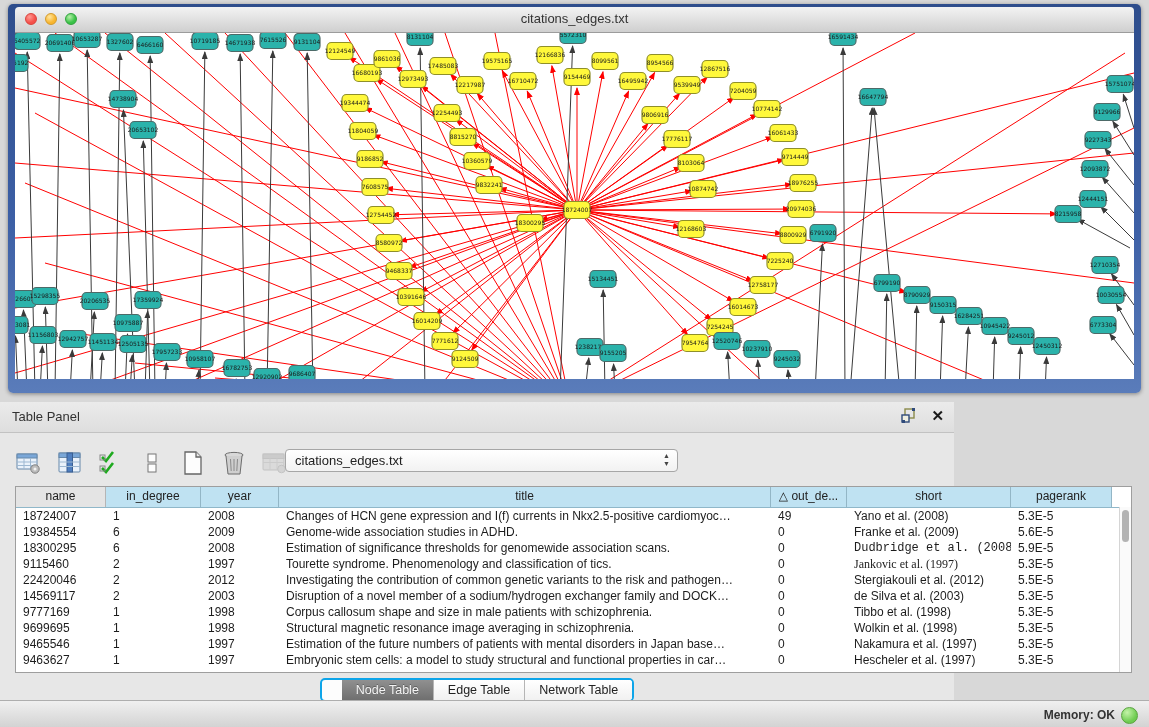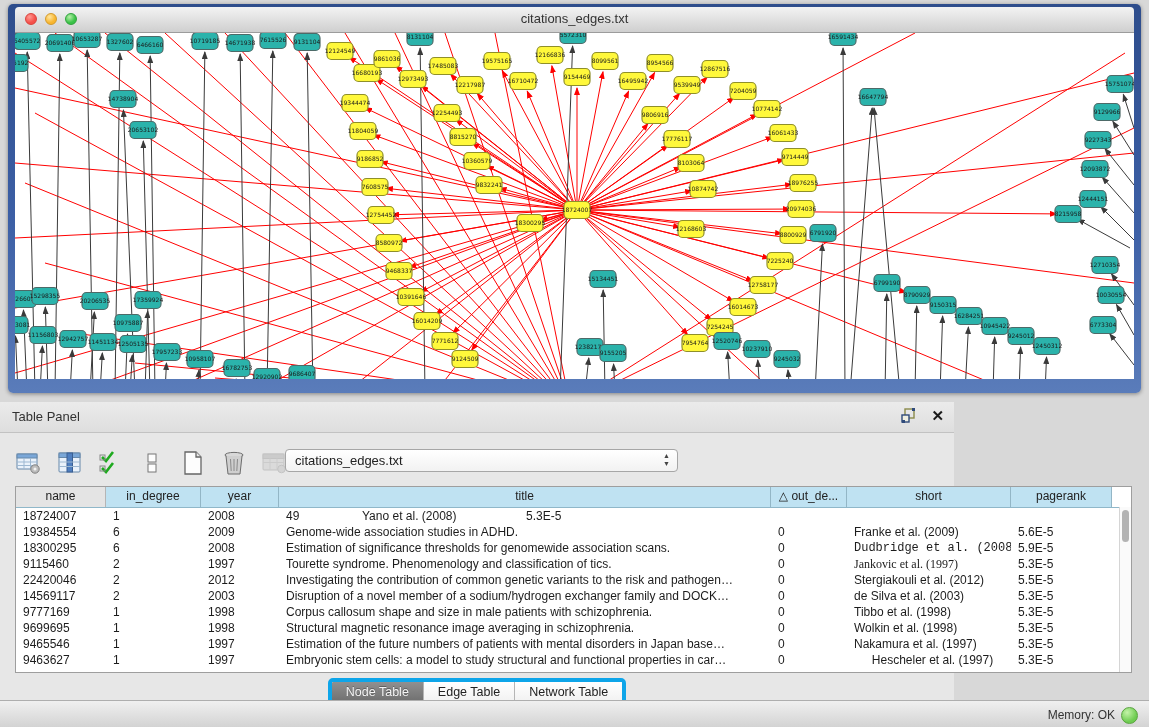--- a/index.html
+++ b/index.html
@@ -52,31 +52,31 @@
       overflow:hidden;white-space:nowrap;cursor:pointer;}
   .th.gray{background:#e4e4e4;border-right:1px solid #b5b5b5;}
   .tbody .tr{display:flex;height:16px;cursor:pointer;}
   .td{box-sizing:border-box;font-size:12px;color:#1c1c1c;line-height:16px;
       padding-left:7px;overflow:hidden;white-space:nowrap;}
   .vscroll{position:absolute;right:0;top:20px;bottom:0;width:11px;background:#fafafa;
     border-left:1px solid #d5d5d5;}
   .vthumb{position:absolute;left:2px;top:3px;width:7px;height:32px;border-radius:4px;background:#b3b3b3;cursor:pointer;}
 
   .tabbar{position:absolute;left:0;right:0;top:276px;display:flex;justify-content:center;}
-  .segmented{display:flex;border:4px solid #0ea5e9;border-radius:5px;overflow:hidden;
-    background:#fdfdfd;height:20px;box-shadow:0 1px 0 rgba(255,255,255,.7);}
+  .segmented{display:flex;border:2px solid #0ea5e9;border-radius:5px;overflow:hidden;
+    background:#fdfdfd;height:20px;box-shadow:0 1px 0 rgba(255,255,255,.7);padding-left:20px;}
   .seg-btn{font-size:12.5px;padding:0 14px;line-height:20px;color:#222;cursor:pointer;
     border-right:1px solid #b5b5b5;background:linear-gradient(180deg,#ffffff,#f1f1f1);}
   .seg-btn:last-child{border-right:none;}
   .seg-btn.active{background:linear-gradient(180deg,#909090,#6f6f6f);color:#f4f4f4;text-shadow:0 -1px 0 rgba(0,0,0,.3);}
 
   
   .statusbar{position:absolute;left:0;top:700px;width:1149px;height:27px;
     background:linear-gradient(180deg,#f0f0f0,#d2d2d2);border-top:1px solid #aeaeae;}
-  .memory{position:absolute;right:34px;top:7px;font-size:12px;color:#333;}
+  .memory{position:absolute;right:34px;top:7px;font-size:12px;color:#333;font-weight:bold;}
   .mem-dot{position:absolute;right:11px;top:6px;width:15px;height:15px;border-radius:50%;
     background:radial-gradient(circle at 35% 30%,#c4f3a9,#6ecc51 65%);border:1px solid #58a33e;cursor:pointer;}
 </style>
 </head>
 <body>
 
 <div class="app">
 
   <div class="net-window">
     <div class="titlebar">
@@ -745,20 +745,21 @@
           <div class="th" style="width: 76px;">△ out_de...</div>
           <div class="th" style="width: 164px;">short</div>
           <div class="th" style="width: 101px;">pagerank</div>
           <div class="th" style="flex: 1 1 0%; background: rgb(255, 255, 255); border-right: none;"></div>
         </div>
       <div class="tbody" id="tbody">
           <div class="tr">
             <div class="td" style="width: 90px;">18724007</div>
             <div class="td" style="width: 95px;">1</div>
             <div class="td" style="width: 78px;">2008</div>
+            <div class="td" style="width: 492px;">Changes of HCN gene expression and I(f) currents in Nkx2.5-positive cardiomyoc…</div>
             <div class="td" style="width: 76px;">49</div>
             <div class="td" style="width: 164px;">Yano et al. (2008)</div>
             <div class="td" style="width: 101px;">5.3E-5</div>
           </div>
           <div class="tr">
             <div class="td" style="width: 90px;">19384554</div>
             <div class="td" style="width: 95px;">6</div>
             <div class="td" style="width: 78px;">2009</div>
             <div class="td" style="width: 492px;">Genome-wide association studies in ADHD.</div>
             <div class="td" style="width: 76px;">0</div>
@@ -827,21 +828,21 @@
             <div class="td" style="width: 76px;">0</div>
             <div class="td" style="width: 164px;">Nakamura et al. (1997)</div>
             <div class="td" style="width: 101px;">5.3E-5</div>
           </div>
           <div class="tr">
             <div class="td" style="width: 90px;">9463627</div>
             <div class="td" style="width: 95px;">1</div>
             <div class="td" style="width: 78px;">1997</div>
             <div class="td" style="width: 492px;">Embryonic stem cells: a model to study structural and functional properties in car…</div>
             <div class="td" style="width: 76px;">0</div>
-            <div class="td" style="width: 164px; text-align: center;">Hescheler et al. (1997)</div>
+            <div class="td" style="width: 164px;">Hescheler et al. (1997)</div>
             <div class="td" style="width: 101px;">5.3E-5</div>
           </div>
         </div>
       <div class="vscroll">
         <div class="vthumb"></div>
       </div>
     </div>
 
     <div class="tabbar">
       <div class="segmented" id="tabbar">

